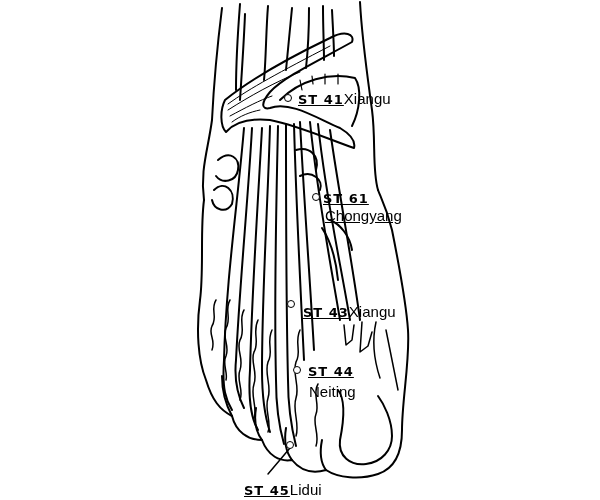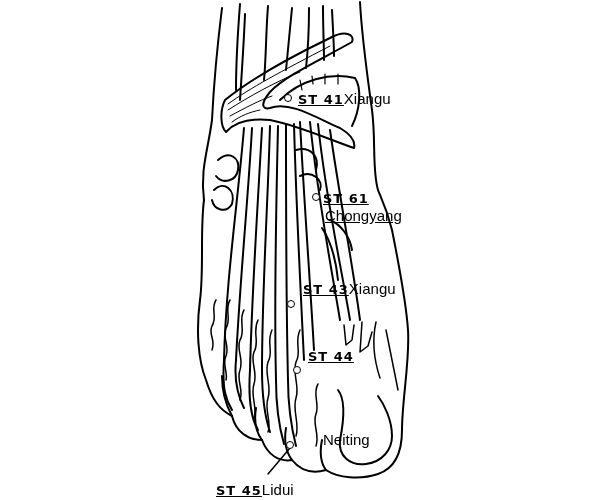--- a/index.html
+++ b/index.html
@@ -88,26 +88,26 @@
   <span class="code">ST 41</span><span class="name">Xiangu</span>
 </div>
 
 <div class="lbl" style="left:323px; top:190px;">
   <span class="code">ST 61</span>
 </div>
 <div class="lbl" style="left:325px; top:208px;text-decoration:underline;">
   <span class="name">Chongyang</span>
 </div>
 
-<div class="lbl" style="left:303px; top:281px;">
+<div class="lbl" style="left:303px; top:304px;">
   <span class="code">ST 43</span><span class="name">Xiangu</span>
 </div>
 
-<div class="lbl" style="left:308px; top:348px;">
+<div class="lbl" style="left:308px; top:363px;">
   <span class="code">ST 44</span>
 </div>
-<div class="lbl" style="left:323px; top:384px;margin-top:48px;">
+<div class="lbl" style="left:309px; top:384px;">
   <span class="name">Neiting</span>
 </div>
 
-<div class="lbl" style="left:216px; top:482px;">
+<div class="lbl" style="left:244px; top:482px;">
   <span class="code">ST 45</span><span class="name">Lidui</span>
 </div>
 
 </body></html>

